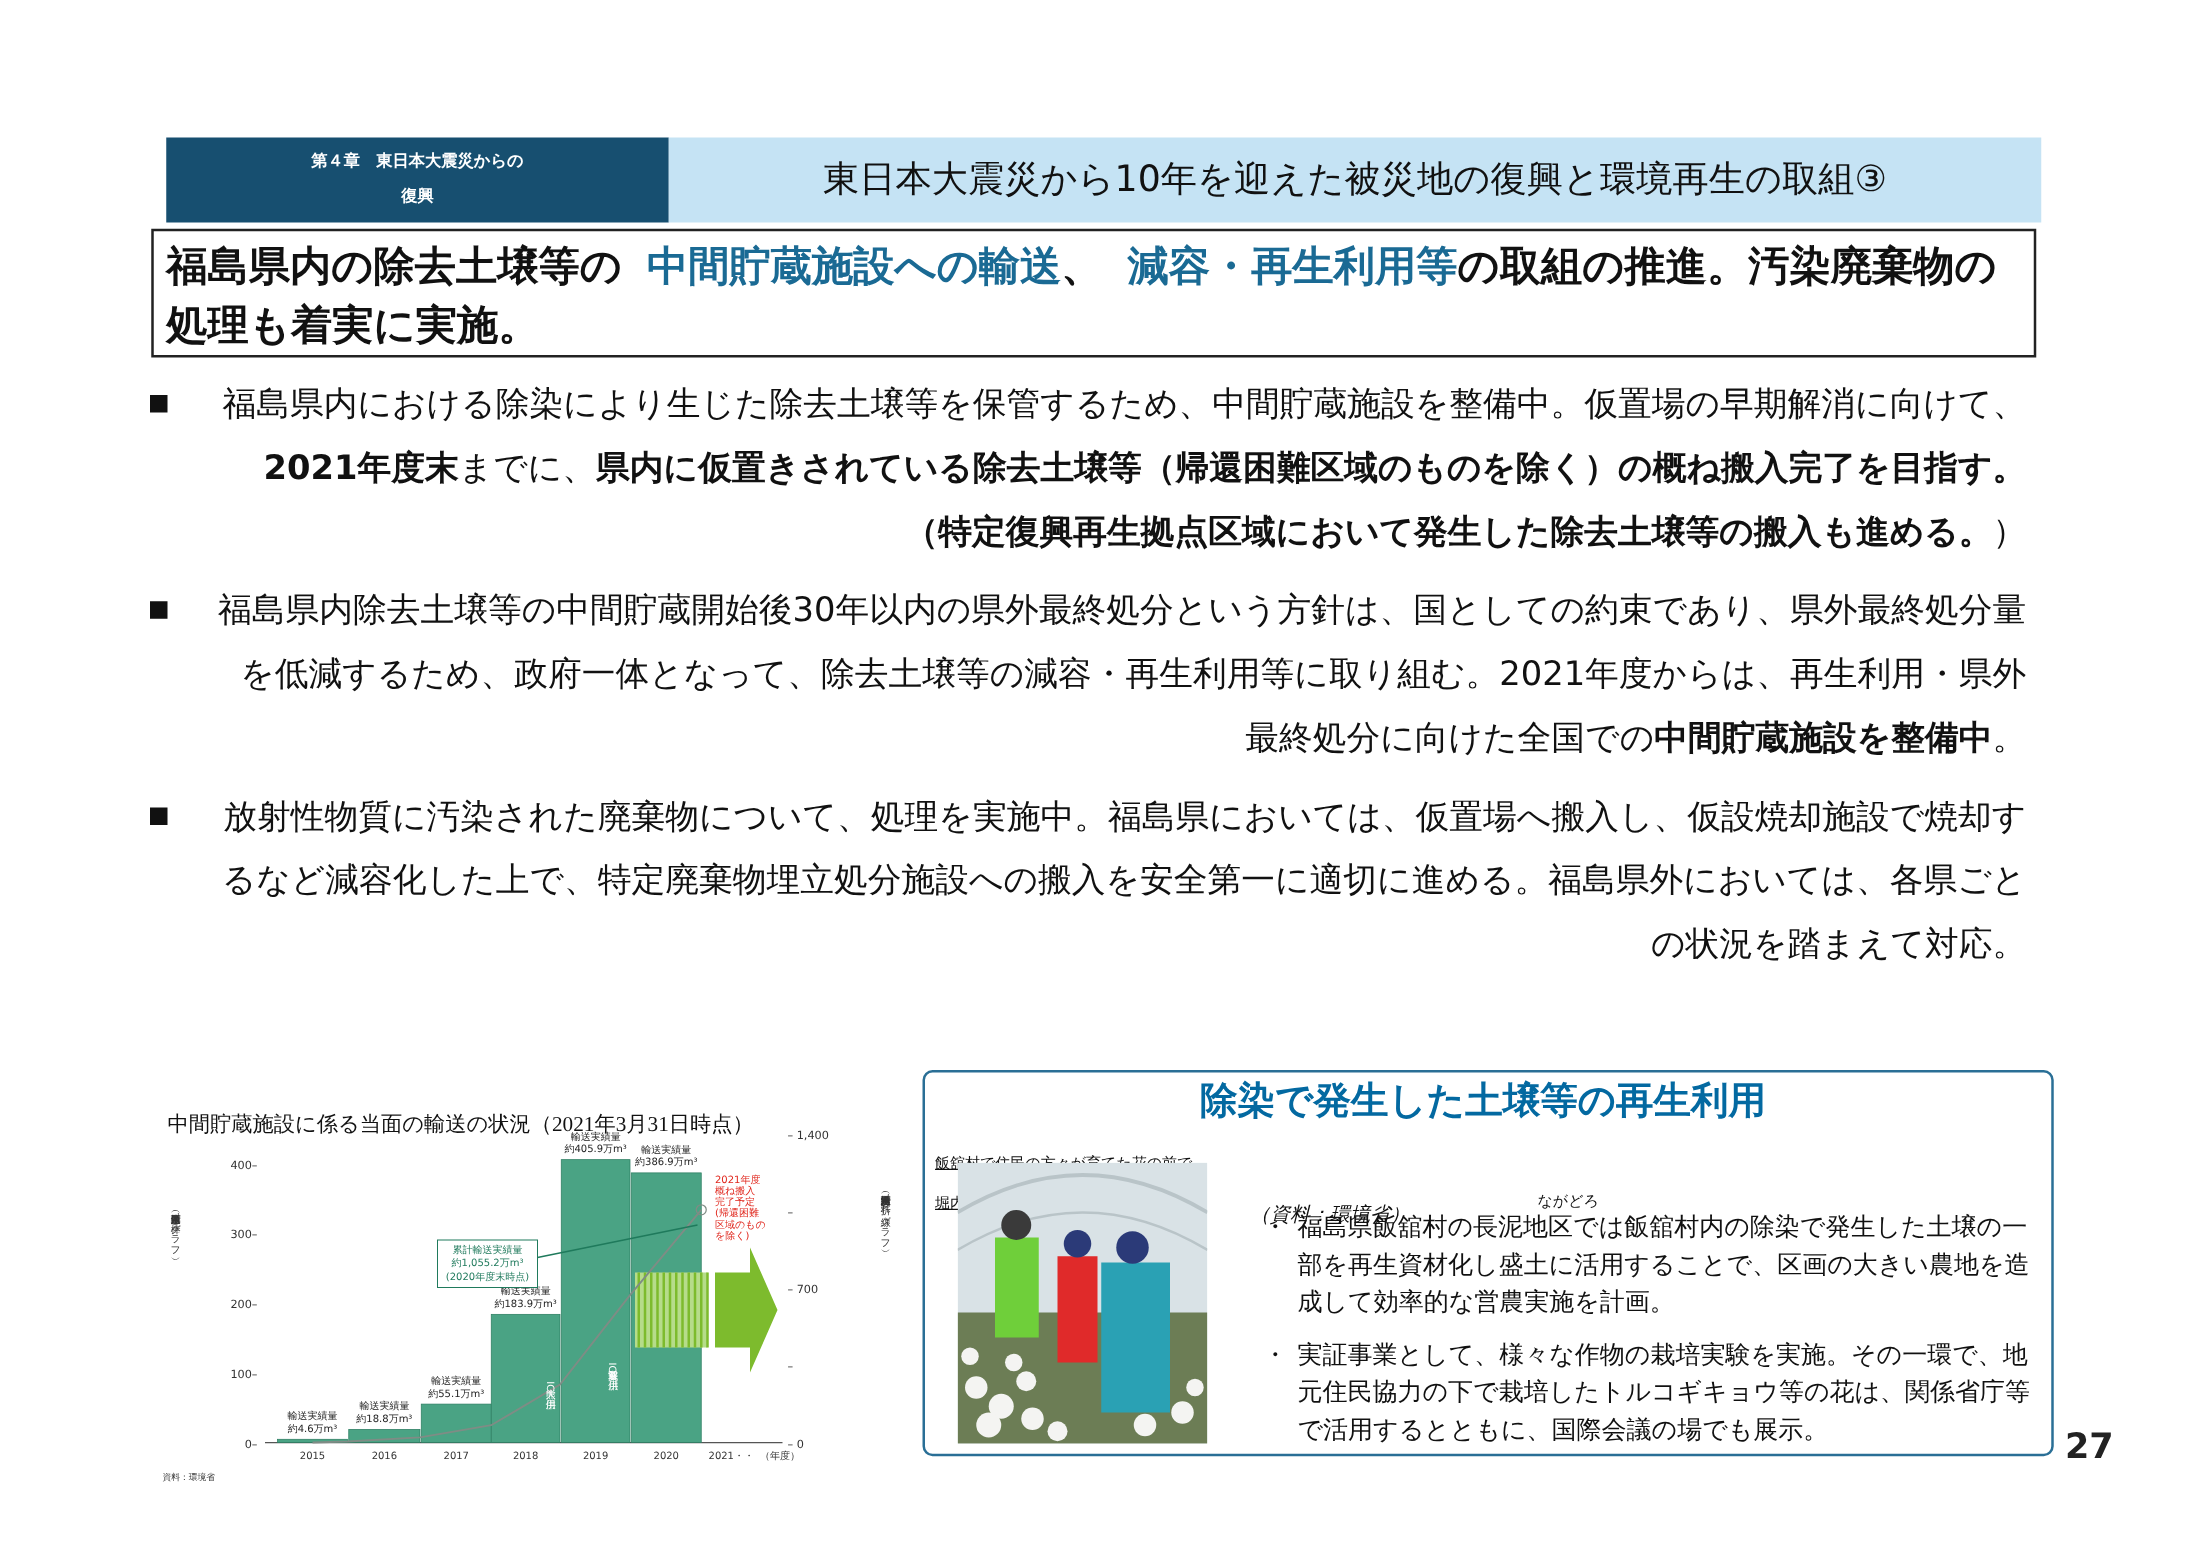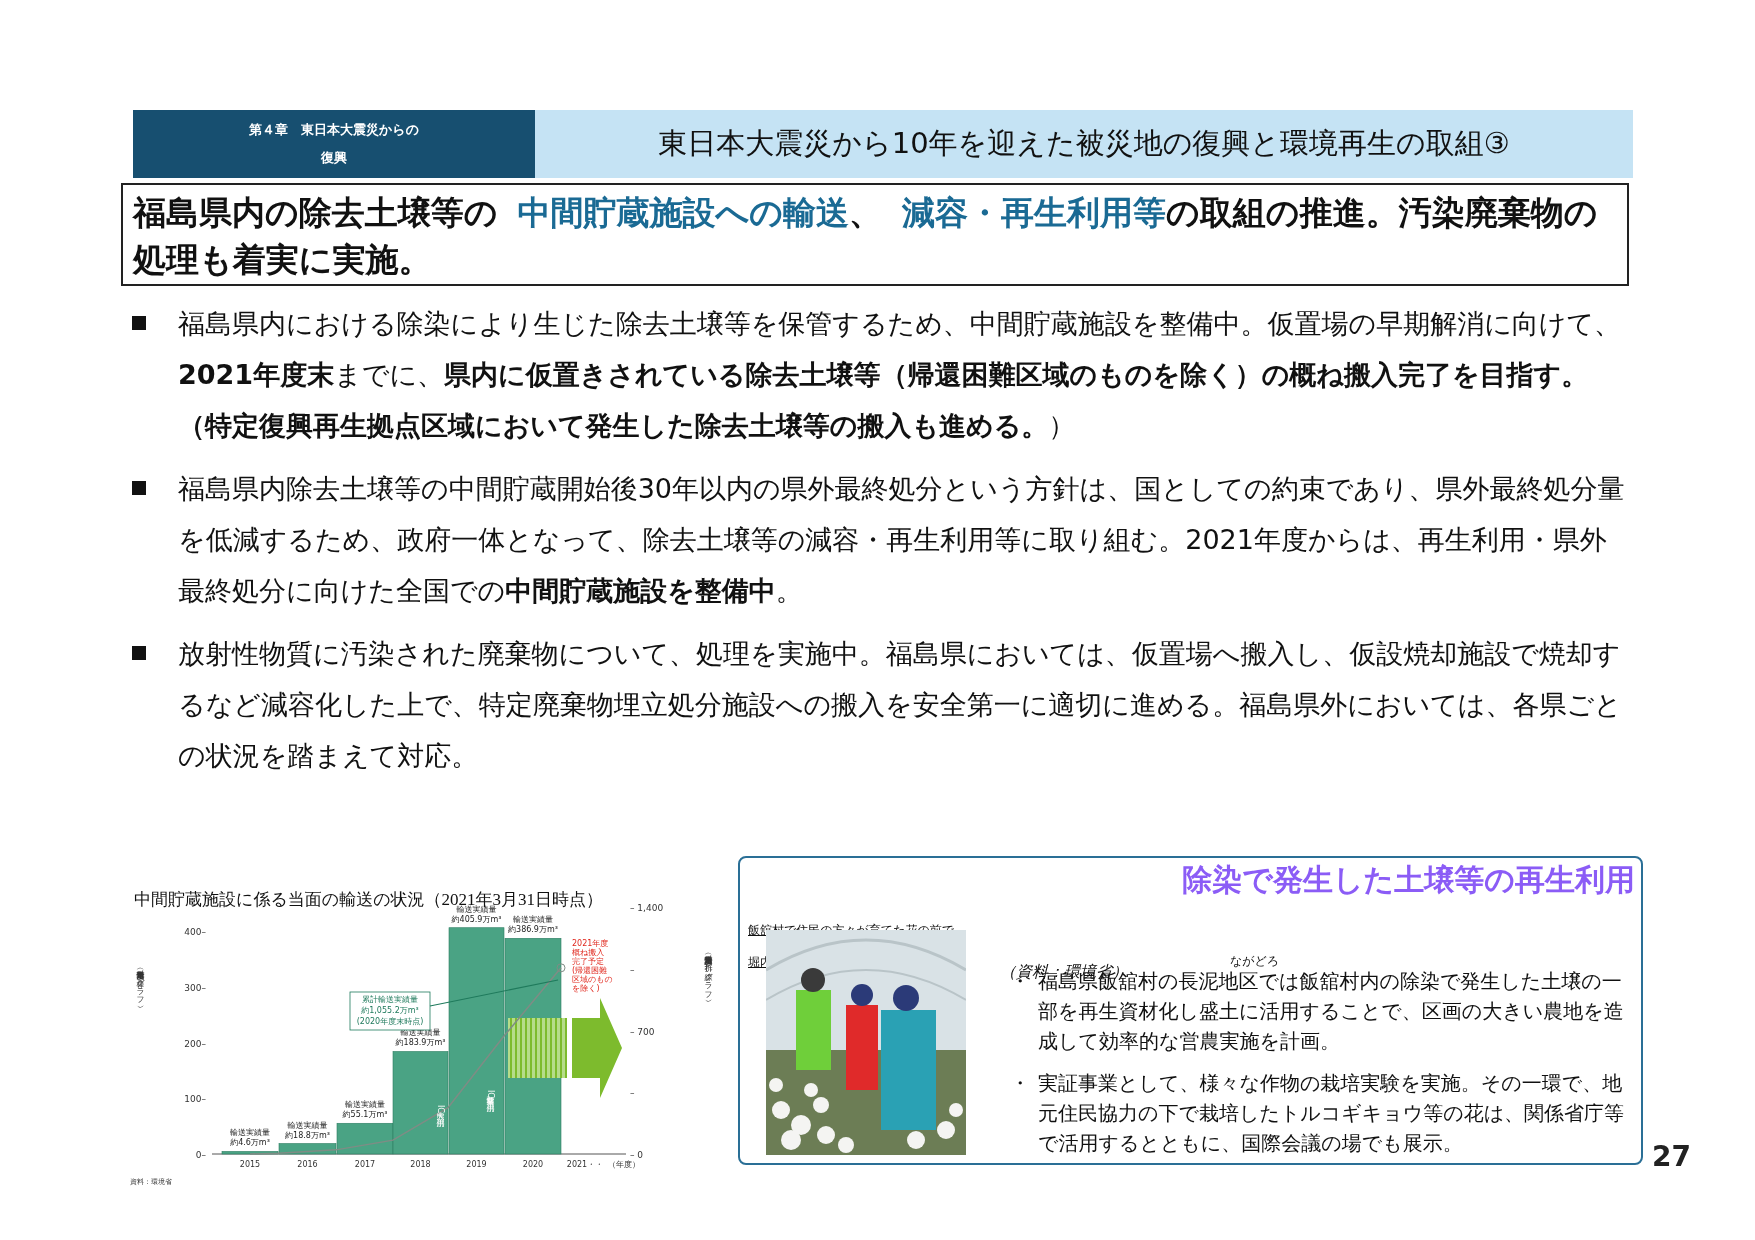--- a/index.html
+++ b/index.html
@@ -2,30 +2,30 @@
 <html><head>
 <meta charset="utf-8">
 <style>
   html,body{margin:0;padding:0;background:#fff;}
   body{width:1755px;height:1240px;position:relative;overflow:hidden;font-family:"DejaVu Sans","Liberation Sans",sans-serif;color:#111;}
   .abs{position:absolute;}
   .chapter{left:133px;top:110px;width:402px;height:68px;background:#174f70;color:#fff;font-weight:bold;font-size:13px;line-height:28px;text-align:center;display:flex;align-items:center;justify-content:center;white-space:pre-line;}
   .titleband{left:535px;top:110px;width:1098px;height:68px;background:#c5e3f4;display:flex;align-items:center;justify-content:center;font-weight:normal;font-size:29px;color:#111;}
   .summary{left:121px;top:183px;width:1508px;height:103px;border:2px solid #222;background:#fff;padding:4px 10px;box-sizing:border-box;font-weight:bold;font-size:33px;line-height:47px;}
   .summary .hl{color:#1a6a94;margin-left:20px;}
-  .bullets{left:130px;top:298px;width:1520px;}
+  .bullets{left:118px;top:298px;width:1520px;text-align:right;}
   .bullet{display:flex;margin-bottom:12px;}
   .bullet .sq{width:14px;height:14px;background:#111;margin:18px 32px 0 2px;flex:none;}
   .bullet .txt{font-size:27px;line-height:51px;width:1455px;}
   .bullet .txt b{font-weight:bold;}
   .chart-title{left:134px;top:888px;font-size:17px;color:#111;white-space:nowrap;font-family:Liberation Serif, serif;}
   .chart{left:130px;top:900px;width:600px;height:300px;}
   .panel{left:738px;top:856px;width:905px;height:309px;border:2px solid #2a6f96;border-radius:8px;box-sizing:border-box;}
   .panel-caption{left:748px;top:914px;font-size:12px;line-height:32px;white-space:pre-line;color:#111;text-decoration:underline;}
-  .panel-title{left:960px;top:860px;width:675px;text-align:right;font-weight:bold;font-size:30px;color:#8b5cf6;}
+  .panel-title{left:960px;top:860px;width:675px;font-weight:bold;font-size:30px;color:#0369a1;}
   .photo{left:766px;top:930px;width:200px;height:225px;overflow:hidden;}
   .source{left:1000px;top:962px;font-size:16px;font-style:italic;}
   .ruby{left:1230px;top:953px;font-size:12px;}
   .plist{left:1010px;top:966px;width:630px;}
   .pitem{display:flex;font-size:20px;line-height:30px;margin-bottom:12px;}
   .pitem .dot{width:28px;flex:none;}
   .pageno{left:1652px;top:1140px;font-weight:bold;font-size:28px;color:#222;}
 </style>
 </head>
 <body>

